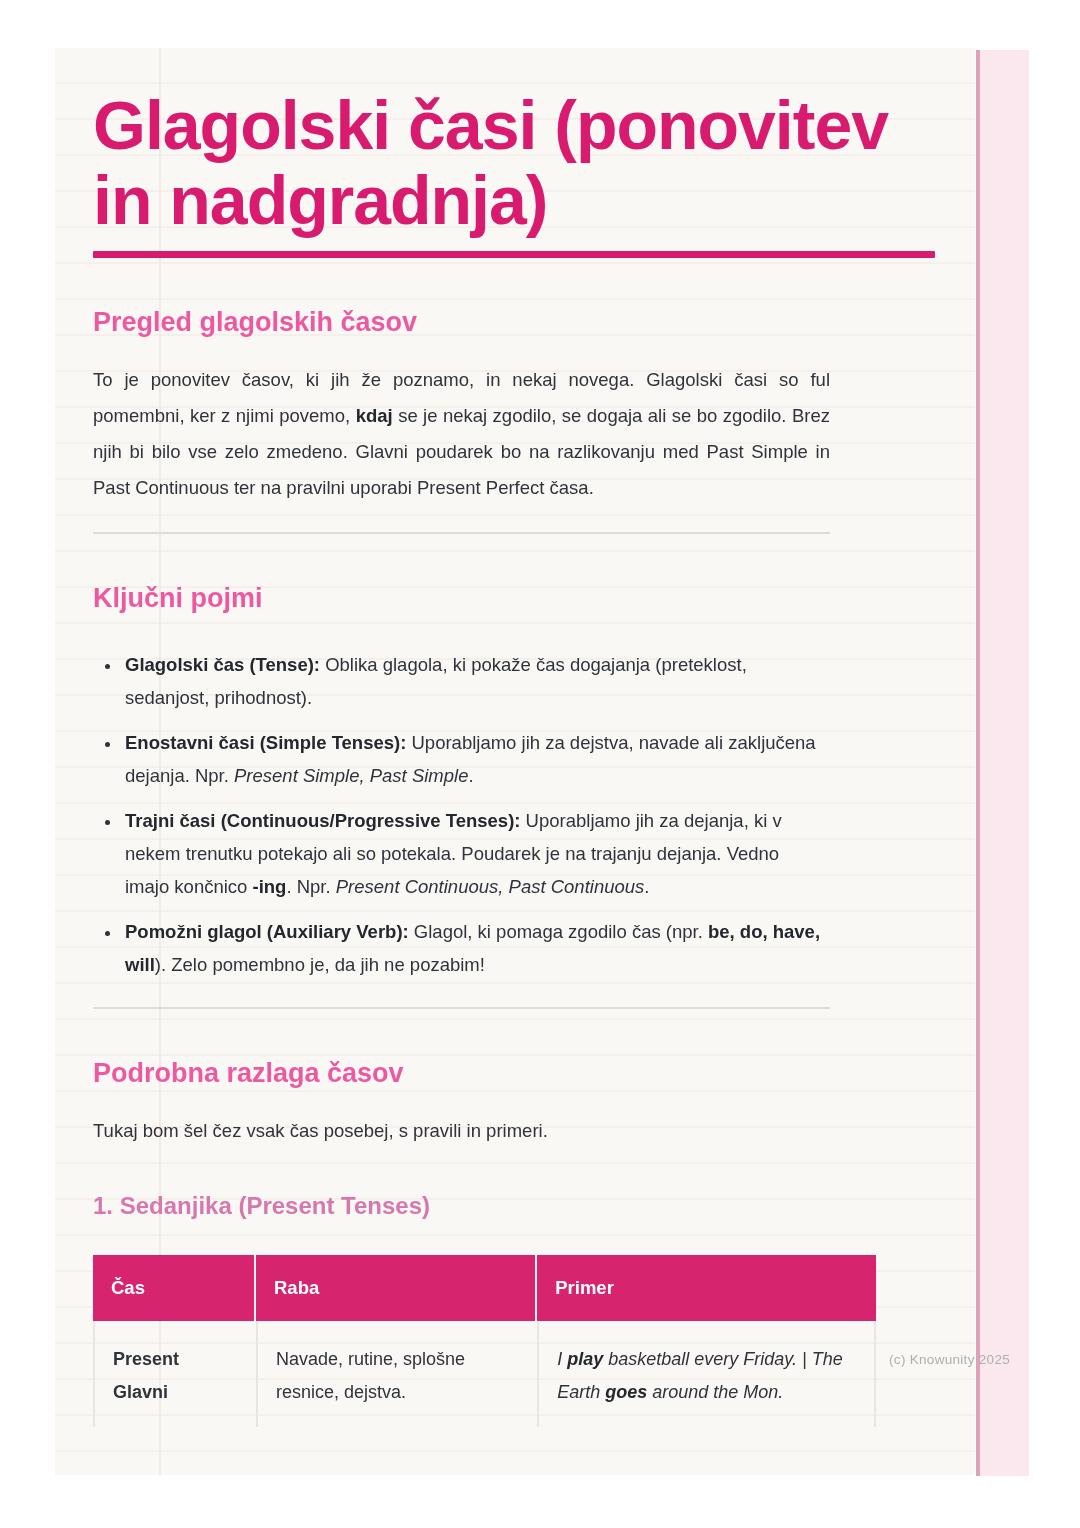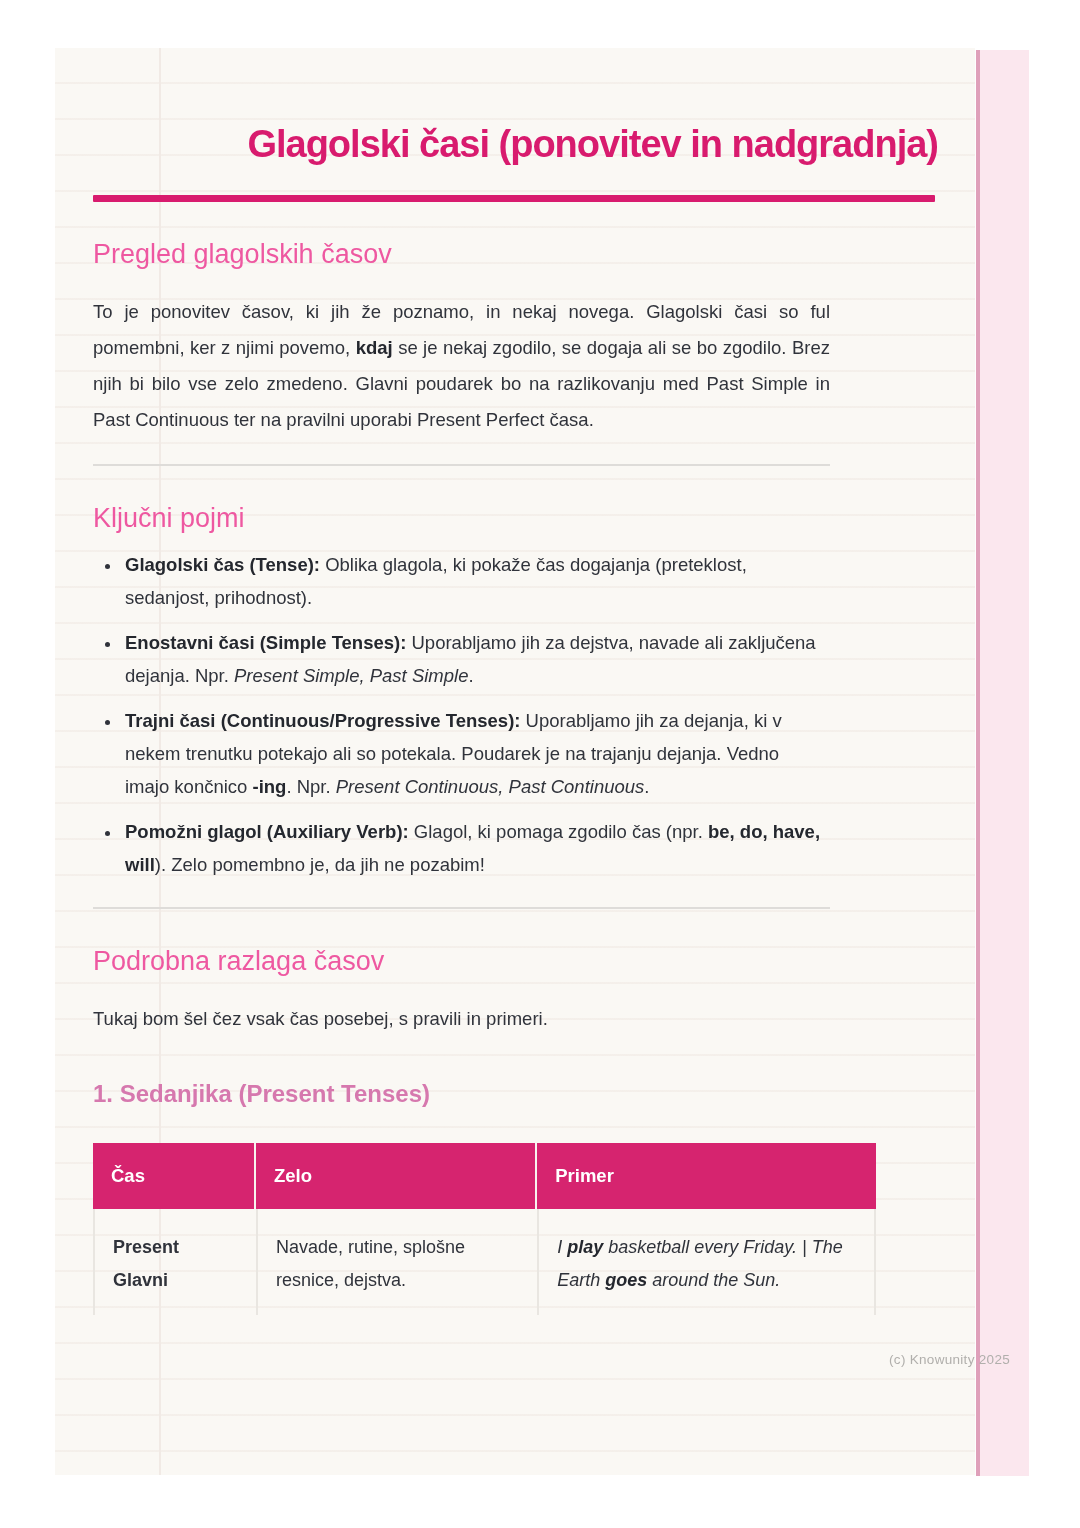--- a/index.html
+++ b/index.html
@@ -16,39 +16,39 @@
     position:absolute; left:55px; top:48px; width:920px; height:1427px;
     background-color:#faf8f4;
     background-image:
       linear-gradient(to right, transparent 0, transparent 104px, #f1eae5 104px, #f1eae5 106px, transparent 106px),
       repeating-linear-gradient(to bottom, transparent 0, transparent 34px, rgba(222,205,196,0.20) 34px, rgba(222,205,196,0.20) 36px);
     overflow:hidden;
   }
   .content { padding:26px 38px 0 38px; }
 
   h1 {
-    margin-top:33px; width:845px;
-    font-size:38px; line-height:75px; font-weight:bold;
-    letter-spacing:-1px; color:#d81b6e;text-align:right;
+    margin-top:14px; width:845px;
+    font-size:68px; line-height:75px; font-weight:bold;
+    letter-spacing:-1px; color:#d81b6e;
   }
   .title-rule { margin-top:13px; width:842px; height:7px; background:#d81b6e; border-radius:1px; }
 
-  h2 { margin-top:36px; font-size:27px; line-height:32px; font-weight:normal; color:#ee58a1; }
+  h2 { margin-top:48px; font-size:27px; line-height:32px; font-weight:bold; color:#ee58a1; }
   h3 { margin-top:42px; font-size:24px; line-height:30px; font-weight:bold; color:#d678ae; }
 
   .para {
     margin-top:24px; width:737px;
     font-size:18.5px; line-height:36px; color:#30333b; text-align:justify;
   }
   .para strong, li strong { font-weight:bold; color:#24272e; }
   em { font-style:italic; }
 
   .divider { border:none; border-top:2px solid #dedcd9; width:737px; margin-top:26px; }
 
-  ul.terms { margin-top:14px; width:735px; padding-left:28px; list-style:disc; }
+  ul.terms { margin-top:34px; width:735px; padding-left:28px; list-style:disc; }
   ul.terms li {
     margin-bottom:12px; padding-left:4px;
     font-size:18.5px; line-height:33px; color:#30333b;
   }
   ul.terms li::marker { color:#30333b; font-size:15px; }
 
   table.tenses { margin-top:34px; width:783px; border-collapse:separate; border-spacing:0; }
   table.tenses th {
     background:#d6246f; color:#ffffff; text-align:left;
     font-size:18.5px; font-weight:bold; padding:22px 18px;
@@ -102,29 +102,29 @@
 
     <table class="tenses">
       <colgroup>
         <col style="width:153px">
           <col style="width:264px">
           <col style="width:318px">
       </colgroup>
       <thead>
         <tr>
           <th>Čas</th>
-          <th>Zelo</th>
+          <th>Raba</th>
           <th>Primer</th>
         </tr>
       </thead>
       <tbody>
         <tr>
           <td><strong>Present Glavni</strong></td>
           <td>Navade, rutine, splošne resnice, dejstva.</td>
-          <td class="example"><span>I </span><strong>play</strong><span> basketball every Friday. | The Earth </span><strong>goes</strong><span> around the Sun.</span></td>
+          <td class="example"><span>I </span><strong>play</strong><span> basketball every Friday. | The Earth </span><strong>goes</strong><span> around the Mon.</span></td>
         </tr>
       </tbody>
     </table>
 
   </div>
 </div>
 
 <div class="watermark">(c) Knowunity 2025</div>
 
 </body></html>

